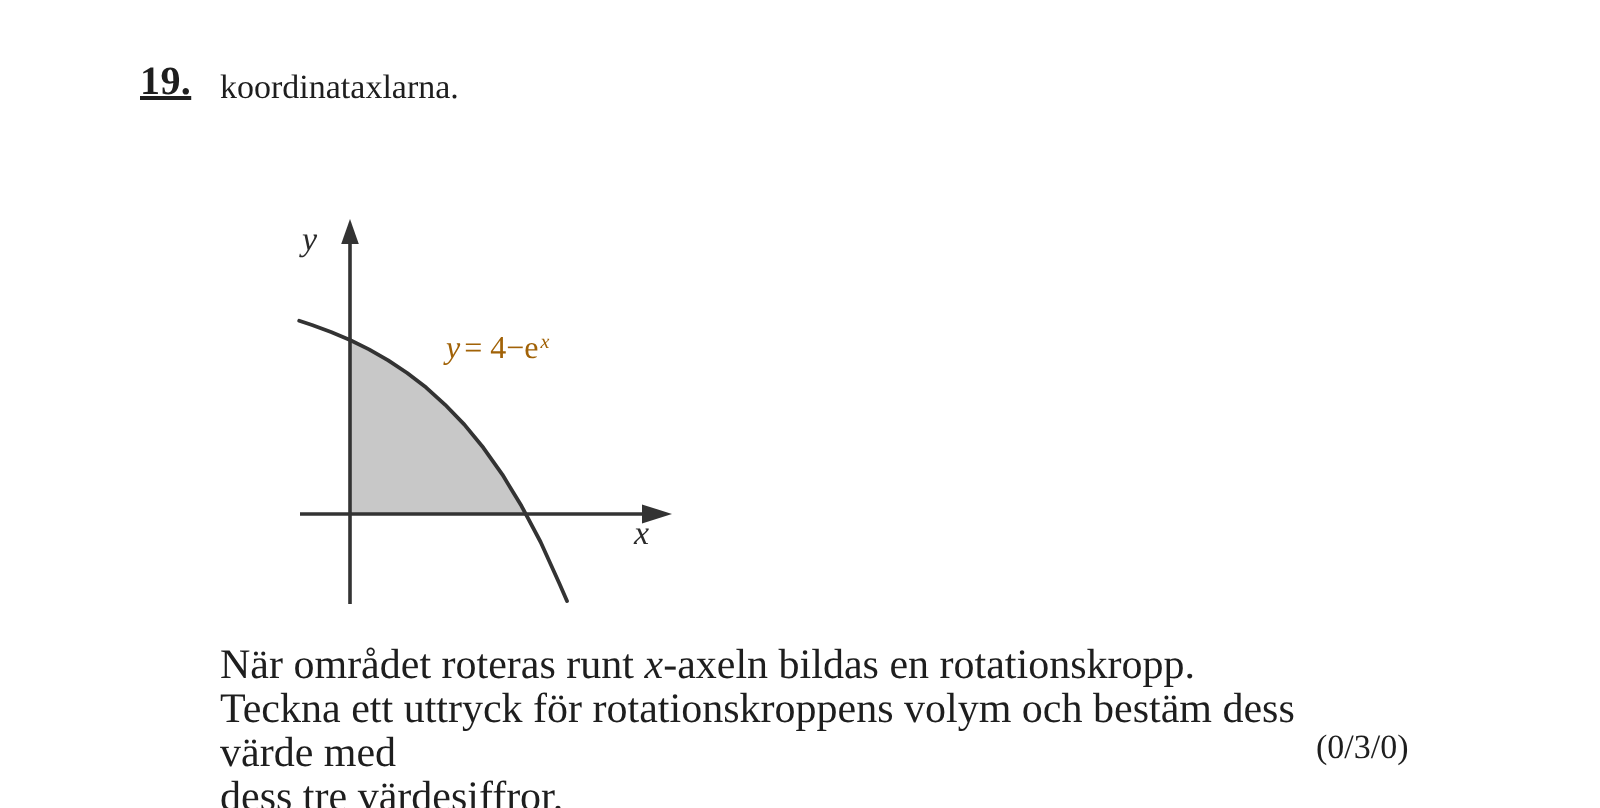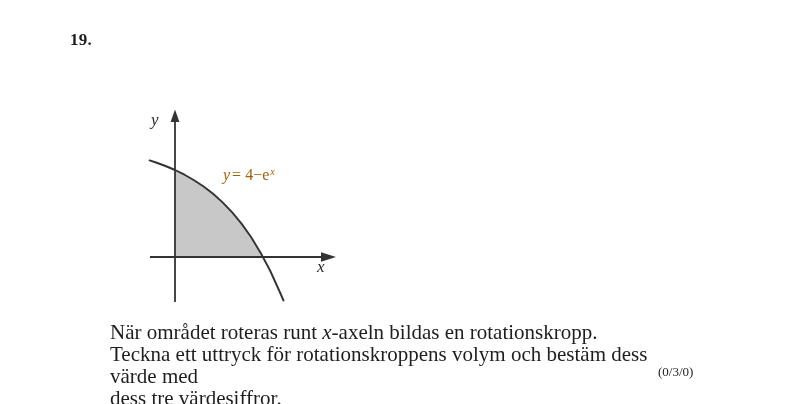--- a/index.html
+++ b/index.html
@@ -9,22 +9,23 @@
     width: 800px;
     height: 404px;
     background: #ffffff;
     font-family: "Liberation Serif", serif;
     color: #1e1e1e;
     overflow: hidden;
   }
   .abs { position: absolute; }
   .problem-number {
     left: 70px; top: 30px;
-    font-size: 17px; font-weight: bold;
+    font-size: 20px; font-weight: bold;
     letter-spacing: 0.2px;
+    text-decoration: underline;
   }
   .intro-block {
     left: 110px; top: 30px; width: 580px;
     font-size: 17px; line-height: 27px;
   }
   .math-var { font-style: italic; }
   .equation { margin: 0 6px; white-space: nowrap; }
   .equation .math-var { margin-right: 3px; }
   .sup {
     font-style: italic;
@@ -54,31 +55,32 @@
     white-space: nowrap;
   }
   .curve-label .math-var { margin-right: 2px; }
   .curve-label .sup { top: -5px; font-size: 10px; }
   .task-block {
     left: 110px; top: 321px; width: 570px;
     font-size: 21px; line-height: 22px;
   }
   .points-badge {
     left: 658px; top: 364px;
-    font-size: 13px;
+    font-size: 17px;
   }
 </style>
 </head>
 <body>
 
 <div class="page">
 
   <div class="abs problem-number">19.</div>
 
   <div class="abs intro-block">
+    <div>koordinataxlarna.</div>
   </div>
 
   <div class="abs figure-wrap">
     <svg viewBox="0 0 200 200">
 
       <path d="M30,64 L39.5,68.7 L49.1,74.2 L58.6,80.5 L68.1,87.8 L77.6,96.4 L87.2,106.3 L96.7,117.9 L106.2,131.3 L115.7,146.9 L118,151 L30,151 Z" fill="#c8c8c8"></path>
 
       <line class="fig-stroke" x1="5" y1="151" x2="179" y2="151" stroke-width="1.8"></line>
       <polygon class="fig-arrow" points="191,151 176,146.2 176,155.8"></polygon>
 

